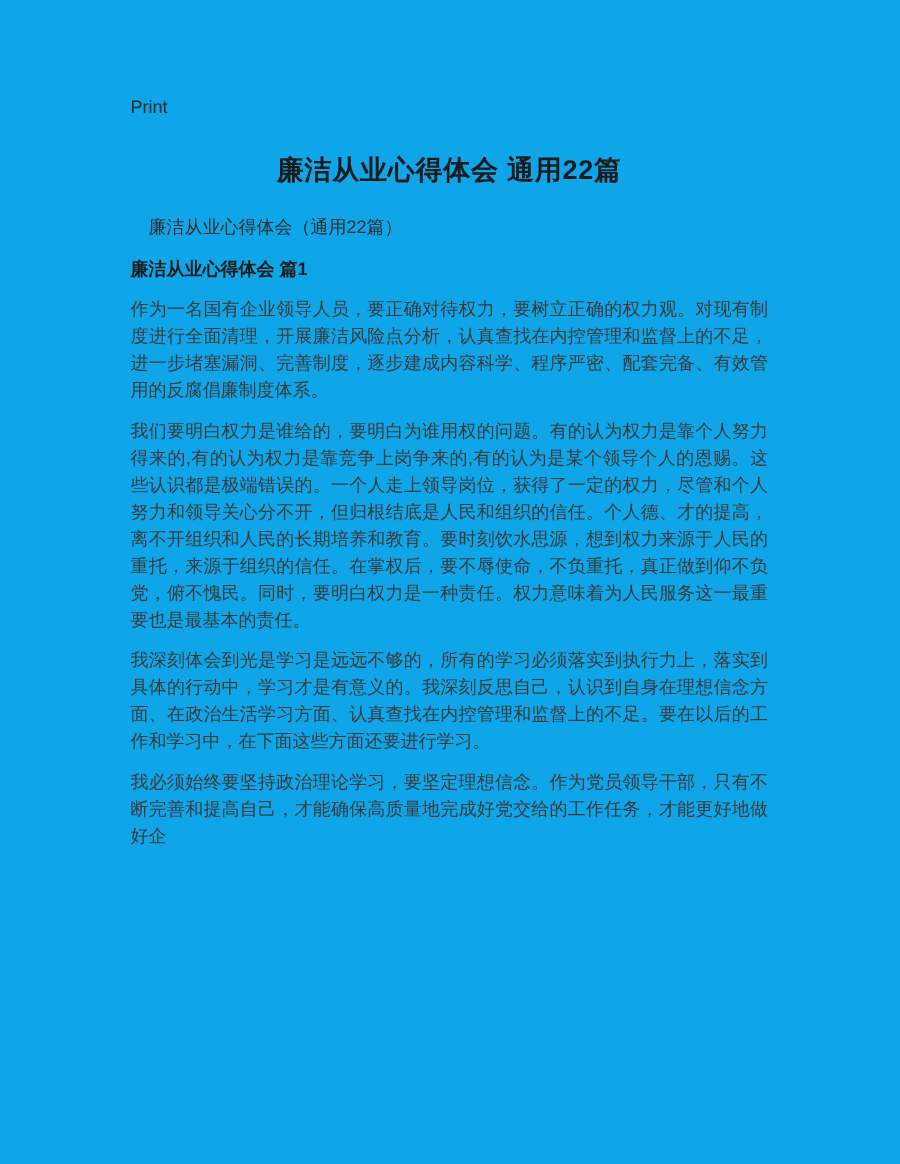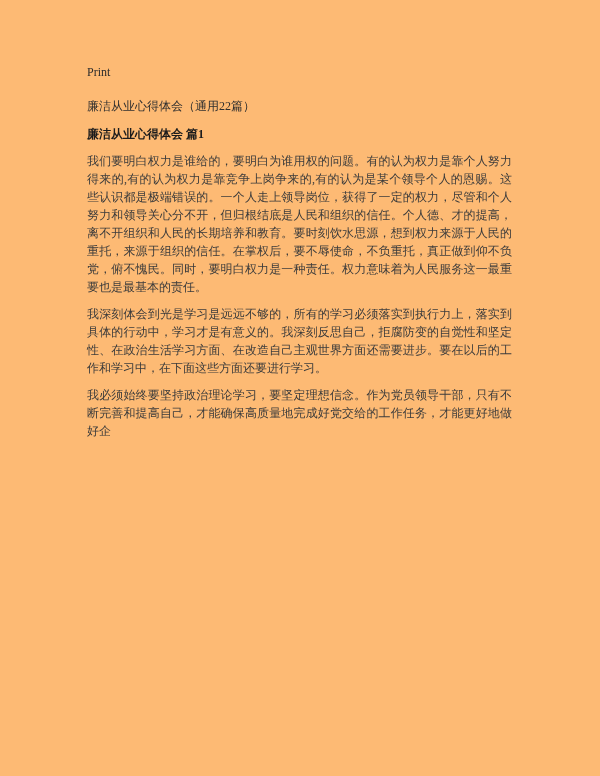--- a/index.html
+++ b/index.html
@@ -5,23 +5,23 @@
   html, body {
     margin: 0;
     padding: 0;
     background: #ffffff;
   }
   .page {
     position: relative;
     width: 600px;
     height: 776px;
     box-sizing: border-box;
-    background: #fdba74;
+    background: #0ea5e9;
     overflow: hidden;
-    font-family: Liberation Serif, serif;
+    font-family: Liberation Sans, sans-serif;
   }
   .content {
     box-sizing: border-box;
     padding: 62px 88px 0 87px;
   }
   .print-link {
     display: inline-block;
     font-size: 12px;
     line-height: 14px;
     color: #2b2b2b;
@@ -31,21 +31,21 @@
   .doc-title {
     margin: 21px 0 0 0;
     font-size: 18px;
     line-height: 24px;
     font-weight: bold;
     text-align: center;
     color: #1c1c1c;
     letter-spacing: 0.5px;
   }
   .doc-subtitle {
-    margin: 18px 0 0 0;
+    margin: 18px 0 0 12px;
     font-size: 12px;
     line-height: 16px;
     font-weight: normal;
     color: #2e2e2e;
   }
   .section-heading {
     margin: 12px 0 0 0;
     font-size: 12px;
     line-height: 17px;
     font-weight: bold;
@@ -61,25 +61,27 @@
   }
 </style>
 </head>
 <body>
 
 <div class="page">
   <div class="content">
 
     <a class="print-link">Print</a>
 
+    <h1 class="doc-title">廉洁从业心得体会 通用22篇</h1>
 
     <p class="doc-subtitle">廉洁从业心得体会（通用22篇）</p>
 
     <h2 class="section-heading">廉洁从业心得体会 篇1</h2>
 
     <div id="paragraph-list">
+        <p class="para">作为一名国有企业领导人员，要正确对待权力，要树立正确的权力观。对现有制度进行全面清理，开展廉洁风险点分析，认真查找在内控管理和监督上的不足，进一步堵塞漏洞、完善制度，逐步建成内容科学、程序严密、配套完备、有效管用的反腐倡廉制度体系。</p>
         <p class="para">我们要明白权力是谁给的，要明白为谁用权的问题。有的认为权力是靠个人努力得来的,有的认为权力是靠竞争上岗争来的,有的认为是某个领导个人的恩赐。这些认识都是极端错误的。一个人走上领导岗位，获得了一定的权力，尽管和个人努力和领导关心分不开，但归根结底是人民和组织的信任。个人德、才的提高，离不开组织和人民的长期培养和教育。要时刻饮水思源，想到权力来源于人民的重托，来源于组织的信任。在掌权后，要不辱使命，不负重托，真正做到仰不负党，俯不愧民。同时，要明白权力是一种责任。权力意味着为人民服务这一最重要也是最基本的责任。</p>
-        <p class="para">我深刻体会到光是学习是远远不够的，所有的学习必须落实到执行力上，落实到具体的行动中，学习才是有意义的。我深刻反思自己，拒腐防变的自觉性和坚定性、在政治生活学习方面、在改造自己主观世界方面还需要进步。要在以后的工作和学习中，在下面这些方面还要进行学习。</p>
+        <p class="para">我深刻体会到光是学习是远远不够的，所有的学习必须落实到执行力上，落实到具体的行动中，学习才是有意义的。我深刻反思自己，认识到自身在理想信念方面、在政治生活学习方面、认真查找在内控管理和监督上的不足。要在以后的工作和学习中，在下面这些方面还要进行学习。</p>
         <p class="para">我必须始终要坚持政治理论学习，要坚定理想信念。作为党员领导干部，只有不断完善和提高自己，才能确保高质量地完成好党交给的工作任务，才能更好地做好企</p>
       </div>
 
   </div>
 </div>
 
 </body></html>

